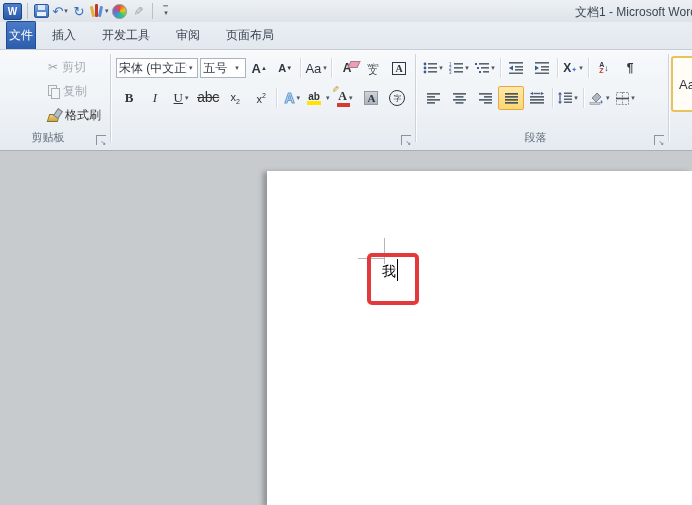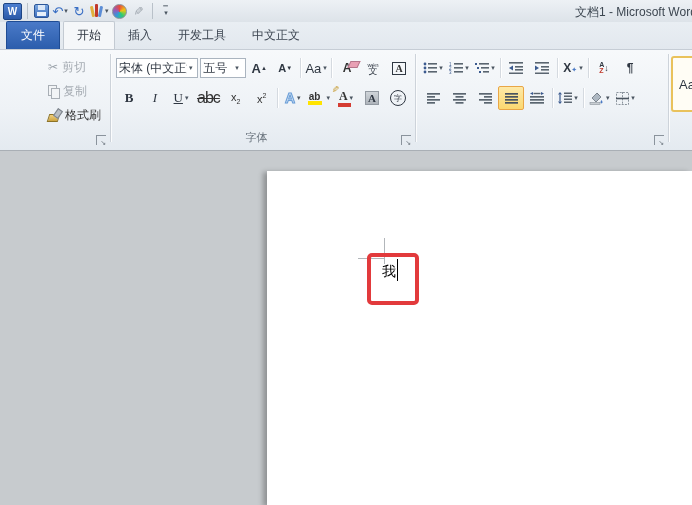--- a/index.html
+++ b/index.html
@@ -41,21 +41,21 @@
   .qat-more{display:flex;flex-direction:column;align-items:center;line-height:3px;color:#4a5560;}
   .qat-more b{font-size:6px;font-weight:normal;}
   .title-text{position:absolute;left:575px;top:4px;font-size:12px;color:#3c4650;white-space:nowrap;}
   
   .tabrow{position:absolute;left:0;top:22px;width:692px;height:28px;
     background:linear-gradient(#e9eef3,#e2e8ee);}
   .tabs{display:flex;align-items:flex-end;height:28px;padding-left:6px;}
   .tab{padding:5px 13px 6px;font-size:12px;color:#3b4450;cursor:default;white-space:nowrap;}
   .tab-file{background:linear-gradient(#4a7ac8,#2a5cab);color:#fff;
     border:1px solid #1f4c94;border-bottom:none;border-radius:2px 2px 0 0;
-    padding:5px 14px 6px;margin-right:3px;}
+    padding:5px 2px 6px;margin-right:3px;}
   .tab-active{background:#f5f7f9;border:1px solid #c3cad2;border-bottom:1px solid #f5f7f9;
     border-radius:2px 2px 0 0;margin-bottom:-1px;color:#2f3742;}
   
   .ribbon{position:absolute;left:0;top:49px;width:692px;height:100px;
     background:linear-gradient(#f7f9fb 0%,#eef2f6 60%,#e4eaf0 100%);
     border-top:1px solid #c6cdd5;border-bottom:1px solid #9fa6ae;}
   .group{position:absolute;top:0;height:98px;}
   .group-sep{position:absolute;top:4px;width:1px;height:88px;background:#cdd3da;box-shadow:1px 0 0 #fbfcfd;}
   .group-label{position:absolute;bottom:3px;left:0;right:14px;text-align:center;
     font-size:11px;color:#66707a;}
@@ -100,21 +100,21 @@
     padding:0 2px;font-size:12px;color:#2f3742;}
   .combo .val{overflow:hidden;white-space:nowrap;display:block;}
   .combo-font{width:84px;}
   .combo-font .val{width:68px;}
   .combo-size{width:44px;margin-left:2px;}
   .combo-size .val{width:30px;}
   .glyph{font-size:13px;color:#2f3742;}
   .bold-b{font-weight:bold;font-family:"Liberation Serif",serif;}
   .ital-i{font-style:italic;font-family:"Liberation Serif",serif;}
   .und-u{text-decoration:underline;font-family:"Liberation Serif",serif;}
-  .strike{text-decoration:line-through;font-size:16px;letter-spacing:-1px;}
+  .strike{text-decoration:line-through;font-size:14px;letter-spacing:-1px;font-family:Liberation Mono, monospace;}
   .subsup{font-size:11px;}
   .subsup sub,.subsup sup{font-size:7px;}
   .grow-shrink{position:relative;font-size:13px;font-weight:bold;color:#2f3742;}
   .fx-a{font-size:14px;font-weight:bold;color:#cfe0f2;-webkit-text-stroke:1px #6b9fd8;
     text-shadow:0 0 1px #6b9fd8;}
   .hl-ab{position:relative;font-size:10px;font-weight:bold;padding-bottom:3px;}
   .hl-ab:after{content:"";position:absolute;left:-1px;bottom:0;width:14px;height:4px;background:#ffe400;}
   .hl-pen{position:absolute;right:-7px;top:-3px;font-size:9px;color:#c59a2f;transform:rotate(90deg);}
   .fc-a{position:relative;font-size:12px;font-weight:bold;font-family:"Liberation Serif",serif;padding-bottom:3px;}
   .fc-a:after{content:"";position:absolute;left:-1px;bottom:0;width:13px;height:4px;background:#d43c32;}
@@ -198,42 +198,43 @@
         <b>▔</b>
         <span class="dd">▾</span>
       </div>
   </div>
   <div class="title-text">文档1 - Microsoft Word</div>
 </div>
 
 <div class="tabrow">
   <div class="tabs">
     <div class="tab tab-file">文件</div>
-    <div class="tab tab-active">开始</div>
     <div class="tab">插入</div>
     <div class="tab">开发工具</div>
-    <div class="tab">中文正文</div>
+    <div class="tab">审阅</div>
+    <div class="tab">页面布局</div>
   </div>
 </div>
 
 <div class="ribbon">
 
   <div class="group g-clip">
     <div class="clip-small disabled" style="top:6px;">
       <span class="icon-cut">✂</span>
       <span class="txt">剪切</span>
     </div>
     <div class="clip-small disabled" style="top:30px;">
       <span class="icon-copy"></span>
       <span class="txt">复制</span>
     </div>
     <div class="clip-small" style="top:54px;">
       <span class="icon-brush"></span>
       <span class="txt">格式刷</span>
     </div>
+    <div class="group-label">剪贴板</div>
     <div class="launcher">↘</div>
   </div>
   <div class="group-sep" style="left:110px;"></div>
 
   <div class="group g-font">
     <div class="row font-row1">
       <div class="combo combo-font">
         <span class="val">宋体 (中文正文</span>
         <span class="dd">▾</span>
       </div>
@@ -305,21 +306,20 @@
           <span class="fc-a">A</span>
           <span class="dd">▾</span>
         </div>
       <div class="btn">
           <span class="shade-a">A</span>
         </div>
       <div class="btn">
           <span class="enclose">字</span>
         </div>
     </div>
-    <div class="group-label">字体</div>
     <div class="launcher">↘</div>
   </div>
   <div class="group-sep" style="left:415px;"></div>
 
   <div class="group g-para">
     <div class="row para-row1">
       <div class="btn">
         <svg class="mini" width="14" height="12" viewBox="0 0 14 12">
           <circle cx="2" cy="2" r="1.4" fill="#3b5a8f"></circle>
             <rect x="5" y="1" width="9" height="1.6" fill="#5a6570"></rect>
@@ -459,20 +459,21 @@
       </div>
       <div class="btn">
         <svg class="mini" width="13" height="13" viewBox="0 0 13 13">
           <rect x="0.5" y="0.5" width="12" height="12" fill="none" stroke="#8a939c" stroke-width="1" stroke-dasharray="2 1.2"></rect>
           <line x1="6.5" y1="0" x2="6.5" y2="13" stroke="#8a939c" stroke-width="1" stroke-dasharray="2 1.2"></line>
           <line x1="0" y1="6.5" x2="13" y2="6.5" stroke="#4a5560" stroke-width="1.6"></line>
         </svg>
           <span class="dd">▾</span>
       </div>
     </div>
+    <div class="group-label">段落</div>
     <div class="launcher">↘</div>
   </div>
   <div class="group-sep" style="left:668px;"></div>
 
   <div class="group g-styles">
     <div class="style-chip">Aa</div>
   </div>
 </div>
 
 <div class="doc-area">

